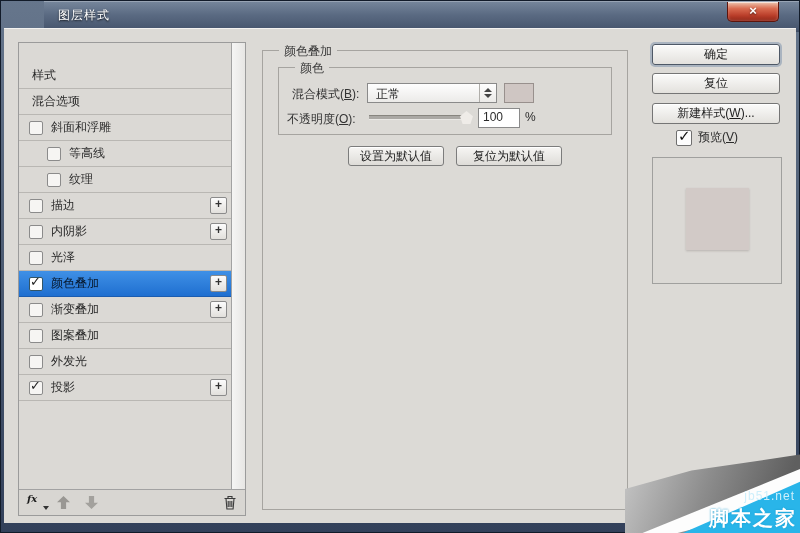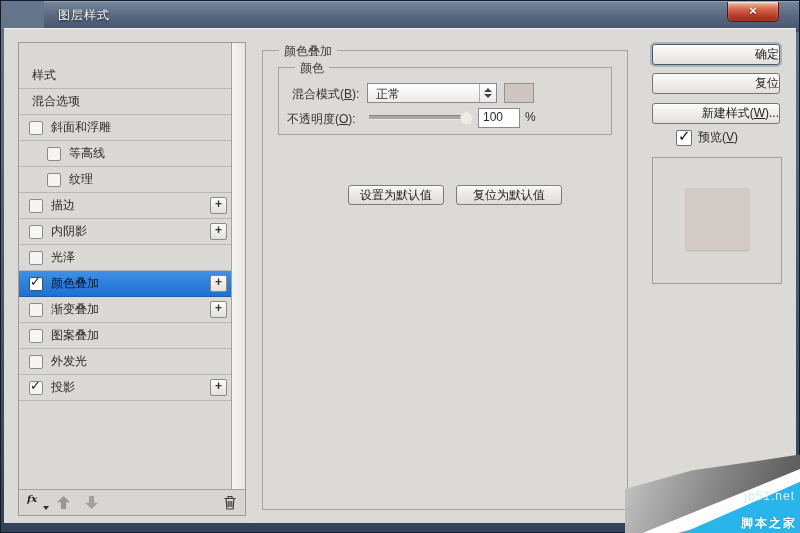--- a/index.html
+++ b/index.html
@@ -55,41 +55,41 @@
   .stepper .t-up{position:absolute;left:4px;top:4px;width:0;height:0;border-left:4px solid transparent;border-right:4px solid transparent;border-bottom:4px solid #444;}
   .stepper .t-down{position:absolute;left:4px;bottom:4px;width:0;height:0;border-left:4px solid transparent;border-right:4px solid transparent;border-top:4px solid #444;}
   .swatch{position:absolute;left:225px;top:15px;width:30px;height:20px;border:1px solid #98908d;box-sizing:border-box;cursor:pointer;}
   .slider{position:absolute;left:90px;top:41px;width:102px;height:16px;cursor:pointer;}
   .slider .track{position:absolute;left:0;right:0;top:6px;height:3px;background:#aaa8a4;border-top:1px solid #87857f;border-bottom:1px solid #e9e8e5;}
   .slider .thumb{position:absolute;right:-2px;top:2px;width:13px;height:13px;background:#efece8;
     clip-path:polygon(50% 0,100% 40%,80% 100%,20% 100%,0 40%);filter:drop-shadow(0 0 1px #6a6a6a);}
   .numbox{position:absolute;left:199px;top:40px;width:32px;height:17px;background:#fff;border:1px solid #8a8a8a;padding:1px 4px 0 4px;box-sizing:content-box;}
   .unit{position:absolute;left:246px;top:42px;}
   .pbtn{position:absolute;height:20px;background:linear-gradient(#f7f6f4,#dedcd8);border:1px solid #7c7c7c;border-radius:3px;
-    box-shadow:inset 0 1px 0 #fff;text-align:center;line-height:18px;color:#222;cursor:pointer;box-sizing:border-box;margin-top:39px;}
+    box-shadow:inset 0 1px 0 #fff;text-align:center;line-height:18px;color:#222;cursor:pointer;box-sizing:border-box;}
   .btn-make{left:347px;top:145px;width:96px;}
   .btn-resetdef{left:455px;top:145px;width:106px;}
   
   .rbtn{position:absolute;left:652px;width:128px;height:21px;background:linear-gradient(#fbfbfa,#e3e1dd);
-    border:1px solid #757575;border-radius:3px;box-shadow:inset 0 1px 0 #fff;text-align:right;line-height:19px;color:#1d1d1d;cursor:pointer;box-sizing:border-box;}
+    border:1px solid #757575;border-radius:3px;box-shadow:inset 0 1px 0 #fff;text-align:center;line-height:19px;color:#1d1d1d;cursor:pointer;box-sizing:border-box;}
   .rbtn.default{box-shadow:0 0 0 2px #aab4c0,inset 0 1px 0 #fff;border-color:#4e5866;}
   .preview-check{position:absolute;left:676px;top:129px;display:flex;align-items:center;cursor:pointer;}
   .pv-box{width:14px;height:14px;background:#fdfdfd;border:1px solid #6f6f6f;border-radius:2px;position:relative;}
   .pv-box .check{position:absolute;left:1px;top:-4px;font-size:15px;font-weight:bold;color:#101010;}
   .preview-check .lbl{margin-left:6px;}
   .preview-box{position:absolute;left:652px;top:157px;width:130px;height:127px;border:1px solid #a0a09e;background:#dbd9d5;box-sizing:border-box;}
   .preview-square{position:absolute;left:33px;top:30px;width:63px;height:62px;box-shadow:0 1px 2px rgba(120,110,105,.35);}
   
   .watermark{position:absolute;right:0;bottom:0;width:175px;height:80px;overflow:hidden;}
   .wm-gray{position:absolute;inset:0;background:linear-gradient(110deg,#c2c2c2 5%,#8d8d8d 45%,#5f5f5f 85%);
     clip-path:polygon(0 100%,0 45%,38% 22%,100% 2%,100% 100%);}
   .wm-white{position:absolute;inset:0;background:#fdfdfd;clip-path:polygon(10% 100%,100% 20%,100% 62%,30% 100%);}
   .wm-cyan{position:absolute;inset:0;background:#29b5e9;clip-path:polygon(33% 100%,100% 36%,100% 100%);}
   .wm-site{position:absolute;right:5px;bottom:30px;color:#cdeffb;font-size:12px;letter-spacing:1px;}
-  .wm-name{position:absolute;right:3px;bottom:1px;color:#fff;font-size:12px;font-weight:bold;letter-spacing:2px;text-shadow:0 0 2px #1a9ccf;}
+  .wm-name{position:absolute;right:3px;bottom:1px;color:#fff;font-size:20px;font-weight:bold;letter-spacing:2px;text-shadow:0 0 2px #1a9ccf;}
 </style>
 </head>
 <body>
 
 <div class="window">
 
   <div class="titlebar">
     <span class="title">图层样式</span>
     <div class="close-btn">
       <span>×</span>

